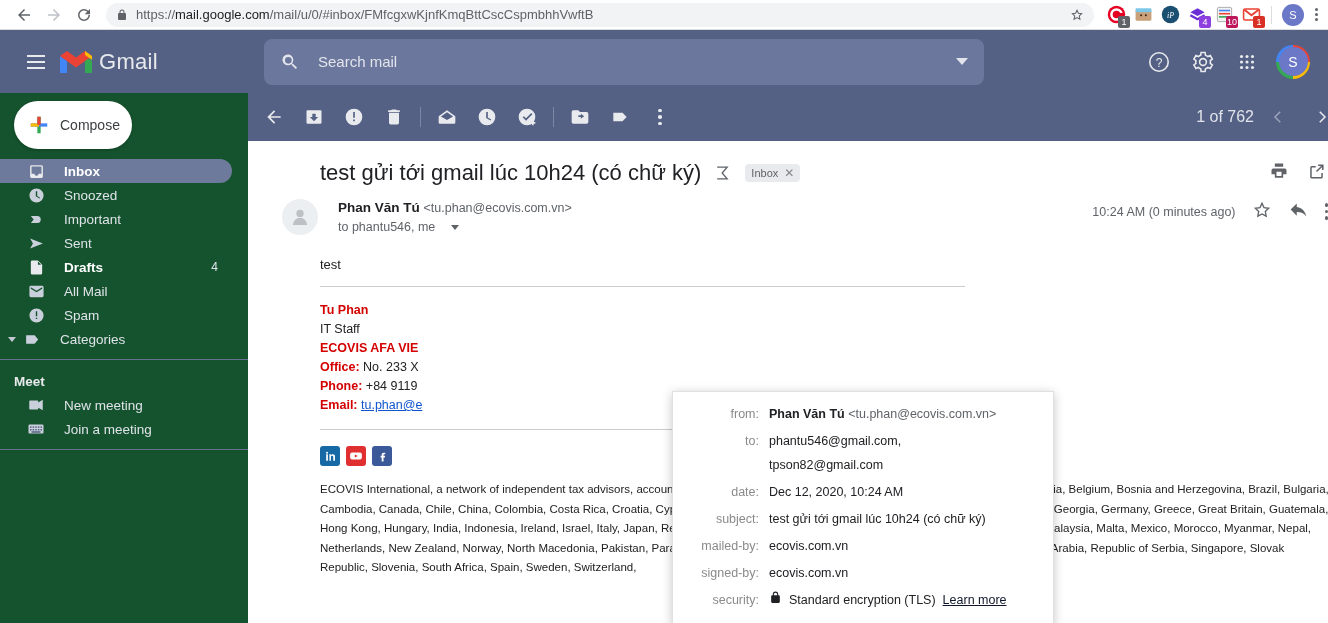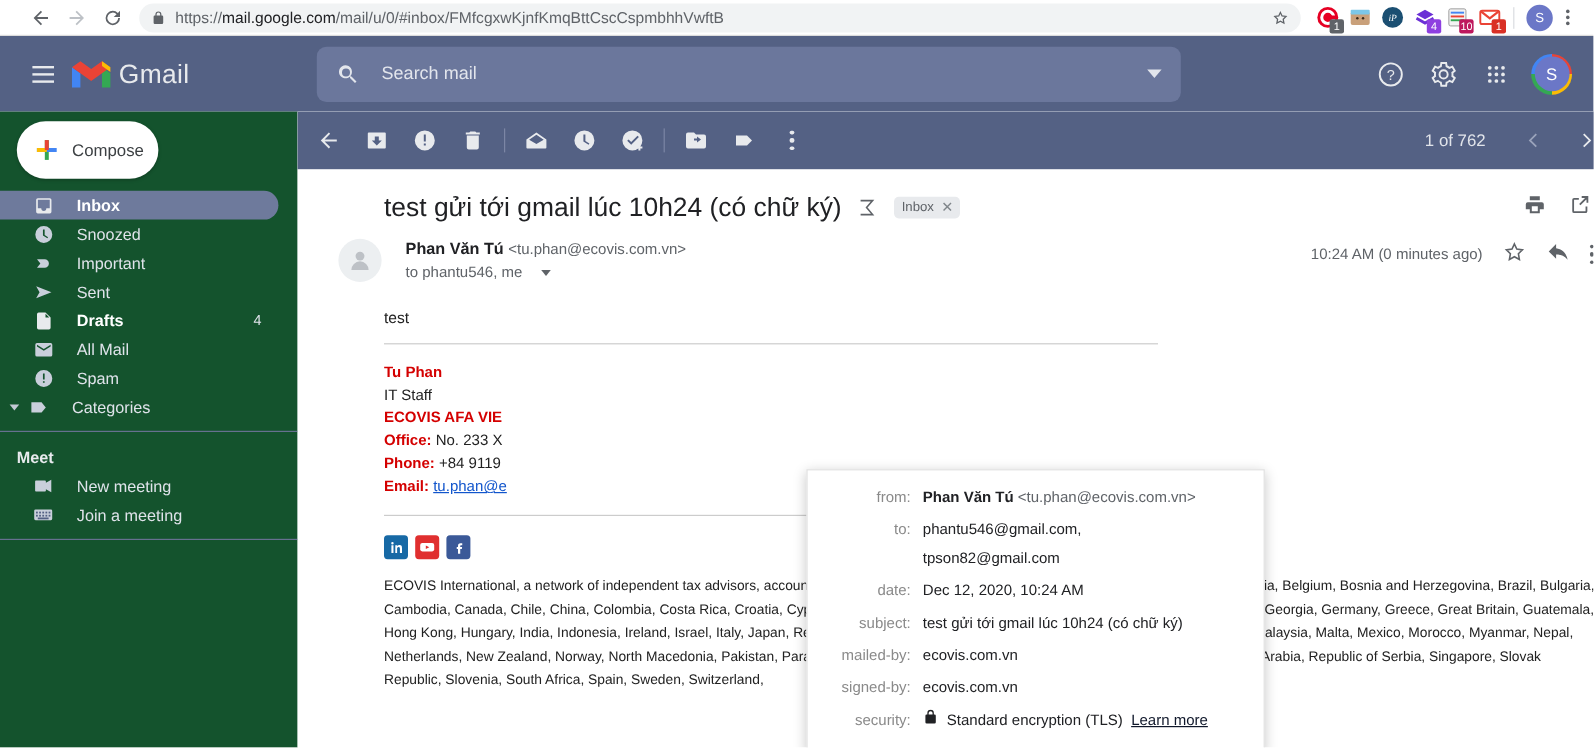--- a/index.html
+++ b/index.html
@@ -7,21 +7,21 @@
     width: 1328px; height: 623px;
     overflow: hidden;
     font-family: "Liberation Sans", sans-serif;
     background: #fff;
   }
 
   
   .browser-bar {
     height: 30px; background: #fff;
     display: flex; align-items: center;
-    padding: 0 20px; gap: 2px;
+    padding: 0 10px; gap: 2px;
     border-bottom: 1px solid #dcdcdc;
   }
   .nav-btn {
     width: 28px; height: 28px;
     display: flex; align-items: center; justify-content: center;
     border-radius: 50%; flex: 0 0 auto;
   }
   .nav-btn svg { display: block; }
   .omnibox {
     flex: 1 1 auto; height: 24px;
@@ -145,21 +145,21 @@
 
   
   .main { flex: 1 1 auto; background: #fff; position: relative; }
   .mail-toolbar {
     height: 48px; background: #546184;
     display: flex; align-items: center; padding: 0 8px 0 6px;
   }
   .tb-btn { width: 40px; height: 40px; display: flex; align-items: center; justify-content: center; border-radius: 50%; flex: 0 0 auto; }
   .tb-sep { width: 1px; height: 20px; background: #7c86a5; margin: 0 6px; }
   .tb-right { margin-left: auto; display: flex; align-items: center; gap: 4px; }
-  .tb-count { color: #e1e4ea; font-size: 14px; margin-right: 16px; }
+  .tb-count { color: #e1e4ea; font-size: 16px; }
   .mdots { display: flex; flex-direction: column; gap: 3px; align-items: center; }
   .mdots i { width: 3.5px; height: 3.5px; border-radius: 50%; background: #e8eaed; display: block; }
   .mdots.dark i { background: #5f6368; }
 
   .mail-area { position: relative; height: 482px; overflow: hidden; padding: 0 20px 0 0; }
   .subject-row { display: flex; align-items: center; padding: 18px 0 0 72px; }
   .subject {
     font-size: 22px; color: #202124; font-weight: normal;
     line-height: 28px;
   }

